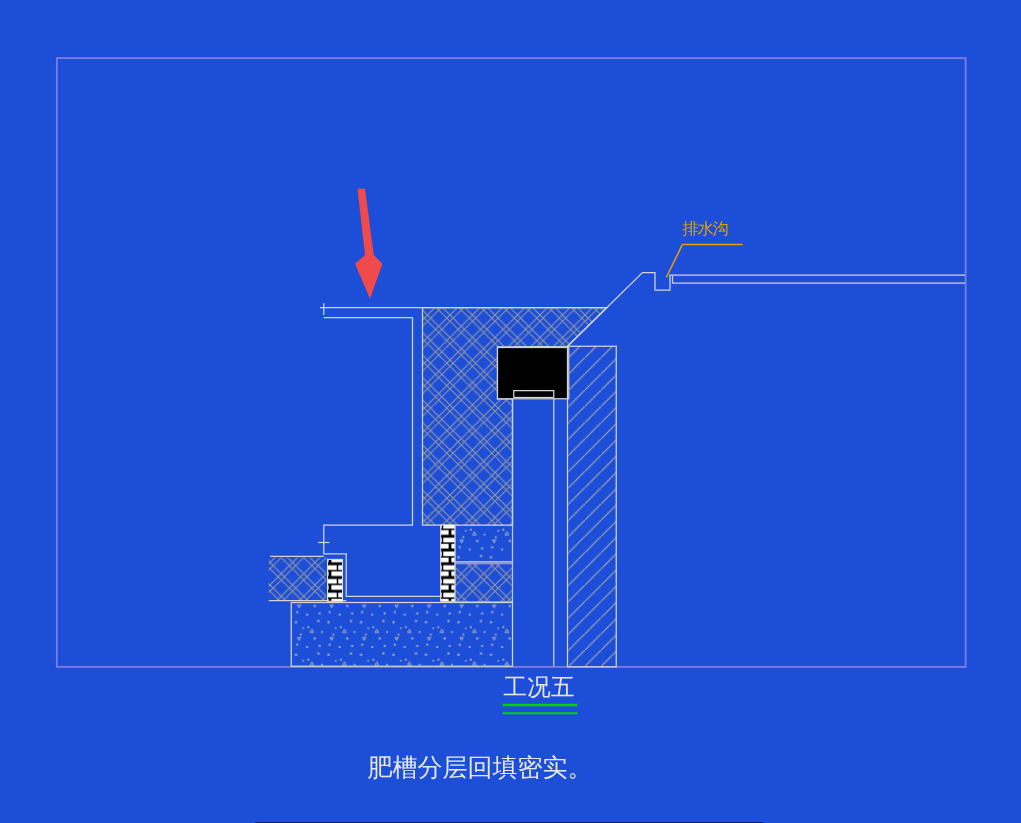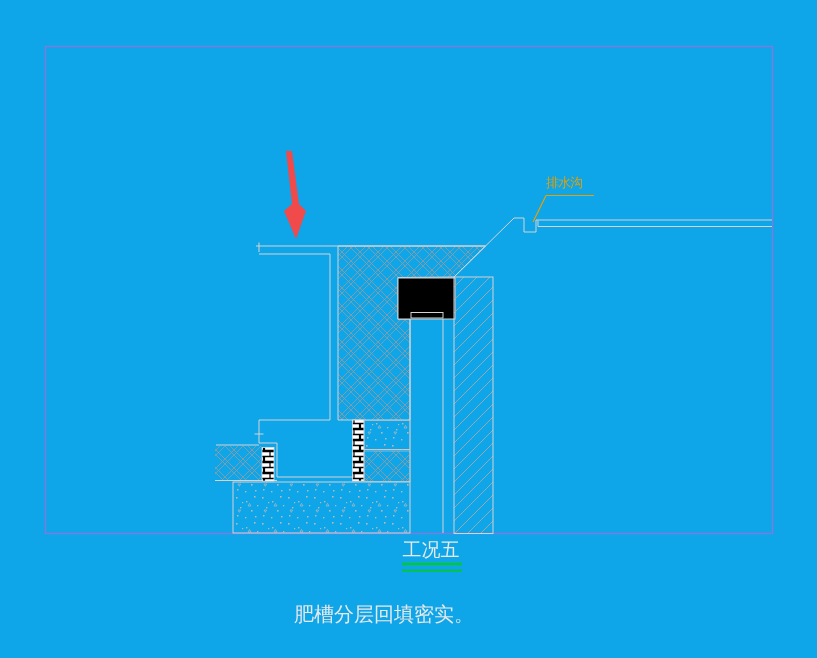--- a/index.html
+++ b/index.html
@@ -1,16 +1,16 @@
 <!DOCTYPE html>
 <html><head>
 <meta charset="utf-8">
 <style>
   html,body{margin:0;padding:0;background:#000;}
-  #stage{position:relative;width:817px;height:658px;background:#0ea5e9;overflow:hidden;
+  #stage{position:relative;width:817px;height:658px;background:#1d4ed8;overflow:hidden;
          font-family:"DejaVu Sans", sans-serif;}
   svg{position:absolute;left:0;top:0;}
   text{font-family:"DejaVu Sans", sans-serif;}
 </style>
 </head>
 <body>
 
 <div id="stage">
 <svg width="817" height="658" viewBox="0 0 817 658">
   <defs>

